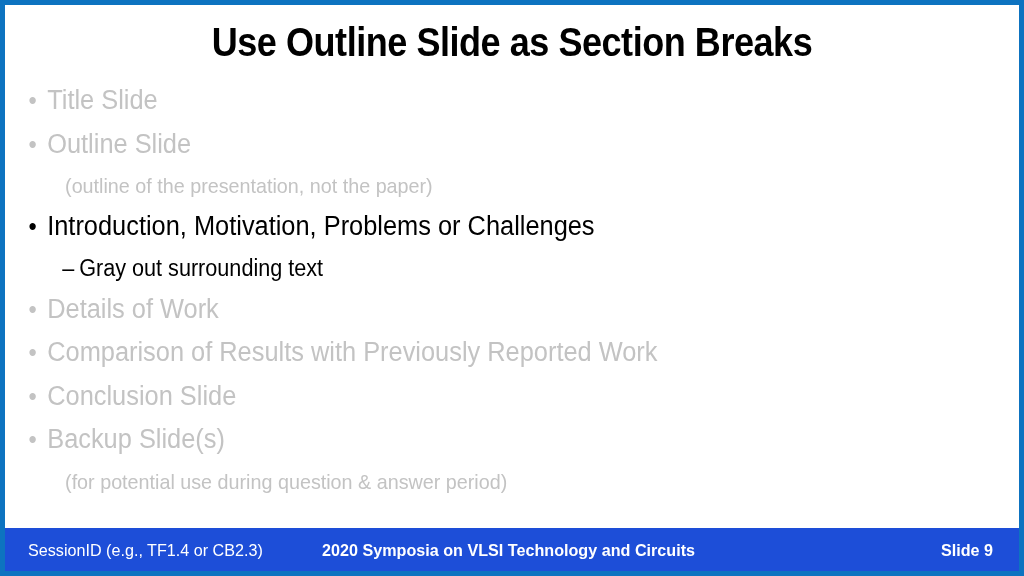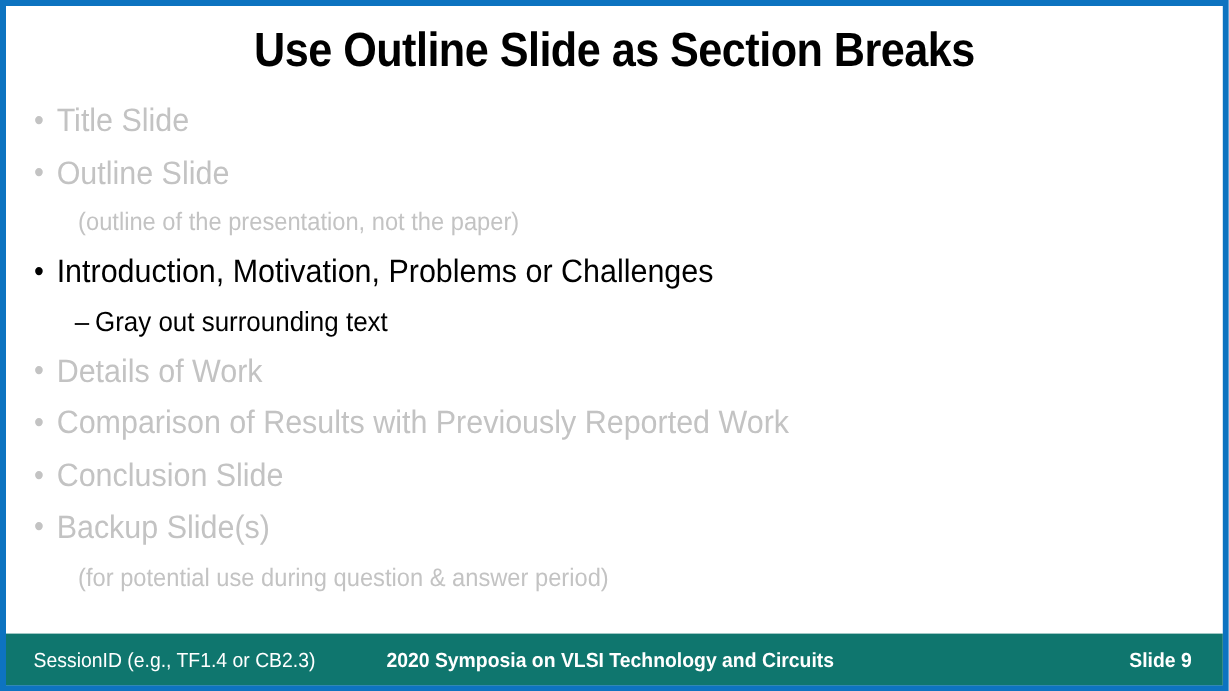--- a/index.html
+++ b/index.html
@@ -97,21 +97,21 @@
   .dim  { color: #c3c3c3; }
   .on   { color: #000000; }
 
   
   .footer {
     position: absolute;
     left: -5px;
     right: -5px;
     bottom: -5px;
     height: 48px;
-    background: #0f766e;
+    background: #1d4ed8;
     margin-top: 16px;
   }
   .footer-inner {
     position: relative;
     width: 1024px;
     height: 48px;
   }
   .footer span {
     position: absolute;
     top: 12px;

